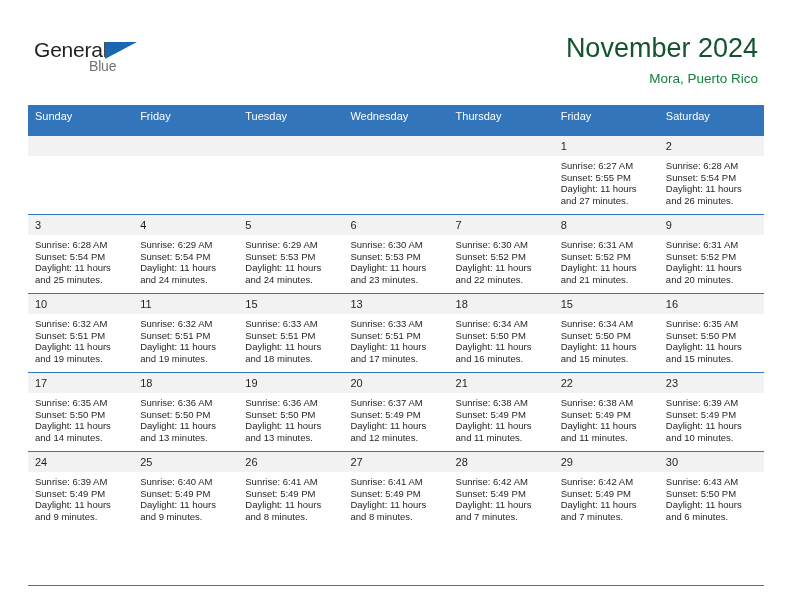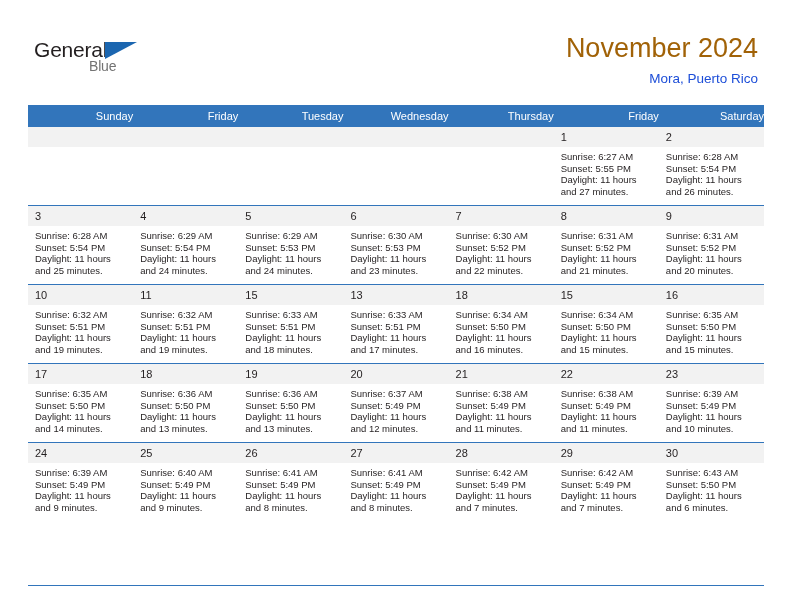--- a/index.html
+++ b/index.html
@@ -64,50 +64,50 @@
     font-family: "Liberation Sans", sans-serif;
   }
   .title-block {
     position: absolute;
     right: 34px;
     top: 32px;
     text-align: right;
   }
   .cal-title {
     font-size: 27px;
-    color: #a16207;
+    color: #14532d;
     line-height: 32px;
     font-weight: normal;
     margin: 0;
     white-space: nowrap;
   }
   .cal-subtitle {
     font-size: 13.5px;
-    color: #1d4ed8;
+    color: #15803d;
     line-height: 18px;
     margin: 6px 0 0 0;
     white-space: nowrap;
   }
 
   
   .calendar {
     position: absolute;
     left: 28px;
     top: 105px;
     width: 736px;
     border-collapse: collapse;
     table-layout: fixed;
   }
   .calendar th {
     background: #3275bb;
     color: #ffffff;
     font-size: 11px;
     font-weight: normal;
-    text-align: right;
-    padding: 5px 0 5px 7px;
+    text-align: left;
+    padding: 5px 0 14px 7px;
     height: 11px;
     border: none;
   }
   .calendar td {
     width: 105.14px;
     height: 78px;
     vertical-align: top;
     padding: 0;
     border-top: 1px solid #3275bb;
     border-bottom: none;

